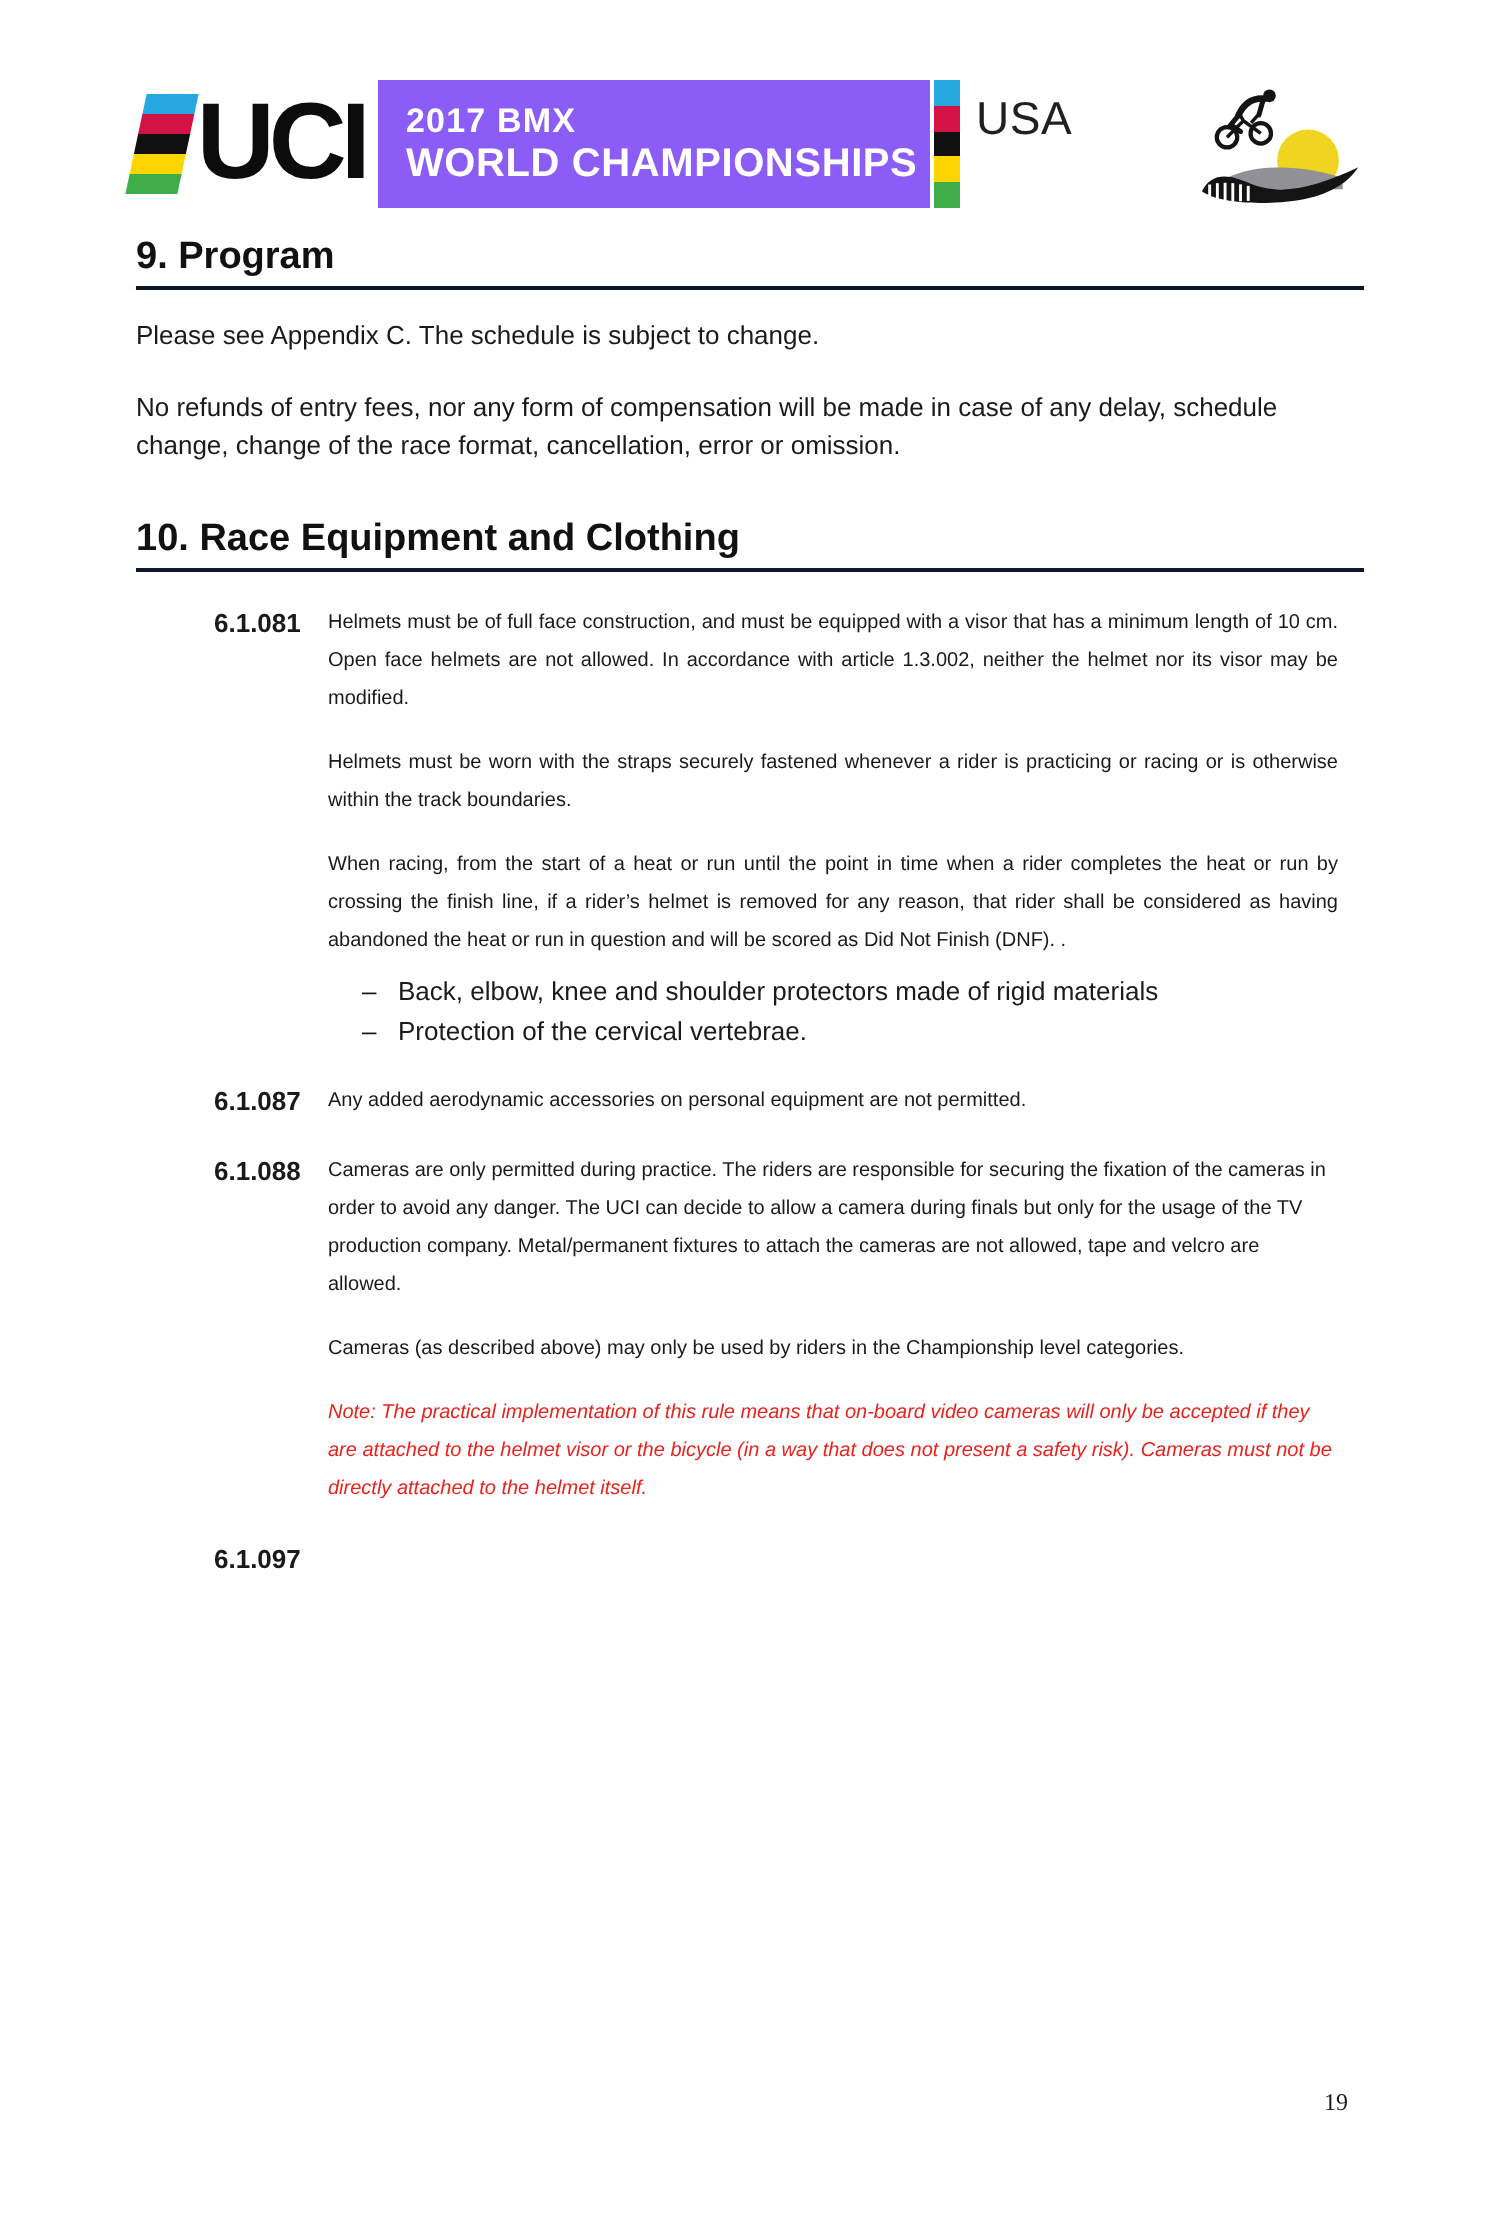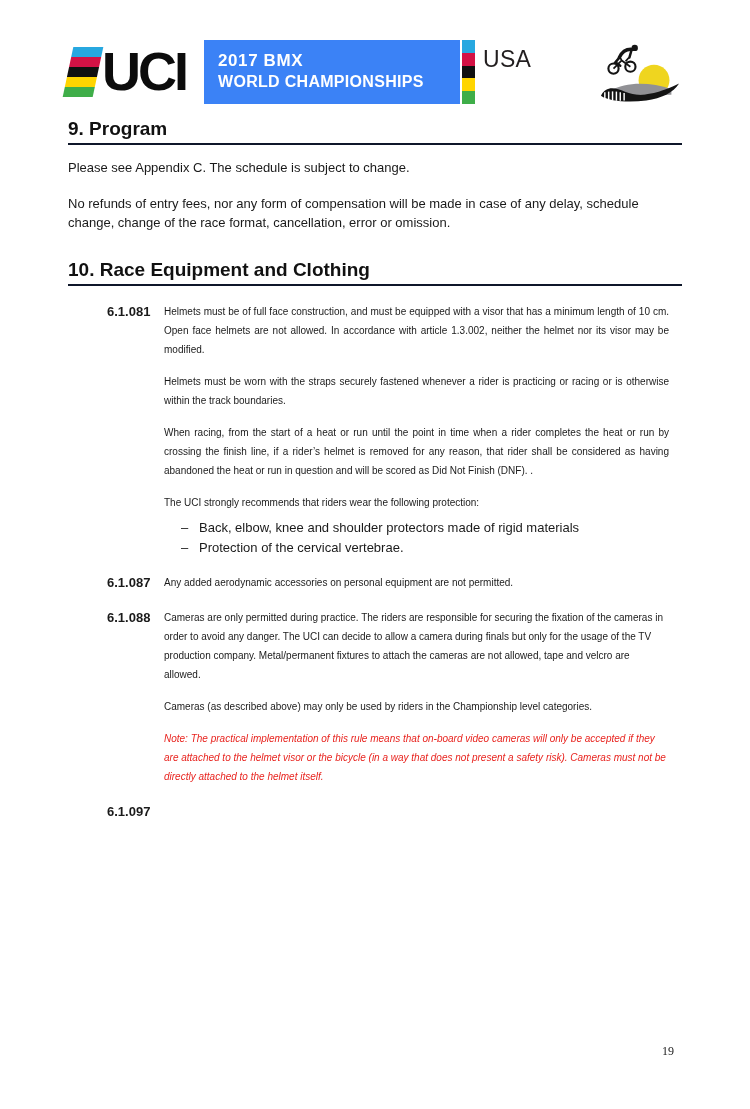--- a/index.html
+++ b/index.html
@@ -6,24 +6,24 @@
   .page{
     width:750px;height:1109px;position:relative;background:#ffffff;
     box-sizing:border-box;padding:40px 32px 0 68px;overflow:hidden;
     color:#1a1a1a;font-family:"Liberation Sans",sans-serif;
   }
   
   .header{display:flex;height:64px;width:614px;align-items:stretch;}
   .uci-flag{width:30px;height:50px;margin-top:7px;display:flex;flex-direction:column;transform:skewX(-12deg);}
   .uci-flag .stripe{flex:1;}
   .uci-word{font-size:54px;font-weight:bold;letter-spacing:-3px;line-height:62px;color:#0c0c0c;width:96px;margin:0 6px 0 4px;}
-  .banner{background:#3b82f6;width:256px;box-sizing:border-box;padding:11px 0 0 14px;flex:none;}
+  .banner{background:#8b5cf6;width:276px;box-sizing:border-box;padding:11px 0 0 14px;flex:none;}
   .banner div{color:#fff;font-weight:bold;}
   .banner-l1{font-size:17px;line-height:20px;letter-spacing:.6px;}
-  .banner-l2{font-size:16px;line-height:22px;letter-spacing:.3px;}
+  .banner-l2{font-size:20px;line-height:22px;letter-spacing:.3px;}
   .strip{width:13px;margin-left:2px;display:flex;flex-direction:column;flex:none;}
   .strip .stripe{flex:1;}
   .loc{margin-left:8px;padding-top:7px;width:112px;color:#231f20;flex:none;}
   .loc div{font-size:23px;line-height:25px;letter-spacing:.3px;}
   .rider{flex:1;display:flex;justify-content:flex-end;align-items:center;}
   
   h1{font-size:19px;font-weight:bold;margin:14px 0 0 0;padding-bottom:3px;
      border-bottom:2px solid #0f172a;width:614px;line-height:22px;color:#111;}
   h1.h2gap{margin-top:27px;}
   .body-p{font-size:13px;line-height:19px;margin:13px 0 0 0;width:600px;}
@@ -102,21 +102,20 @@
   <p class="body-p mt17">No refunds of entry fees, nor any form of compensation will be made in case of any delay, schedule change, change of the race format, cancellation, error or omission.</p>
 
   <h1 class="h2gap">10. Race Equipment and Clothing</h1>
 
   <div class="item">
     <div class="num">6.1.081</div>
     <div class="itext">
       <p class="ip j">Helmets must be of full face construction, and must be equipped with a visor that has a minimum length of 10 cm. Open face helmets are not allowed. In accordance with article 1.3.002, neither the helmet nor its visor may be modified.</p>
       <p class="ip j">Helmets must be worn with the straps securely fastened whenever a rider is practicing or racing or is otherwise within the track boundaries.</p>
       <p class="ip j">When racing, from the start of a heat or run until the point in time when a rider completes the heat or run by crossing the finish line, if a rider’s helmet is removed for any reason, that rider shall be considered as having abandoned the heat or run in question and will be scored as Did Not Finish (DNF). .</p>
-      <p class="ip">The UCI strongly recommends that riders wear the following protection:</p>
       <div class="bullets">
         <div class="bullet">
           <span class="dash">–</span>
           <span>Back, elbow, knee and shoulder protectors made of rigid materials</span>
         </div>
         <div class="bullet">
           <span class="dash">–</span>
           <span>Protection of the cervical vertebrae.</span>
         </div>
       </div>

